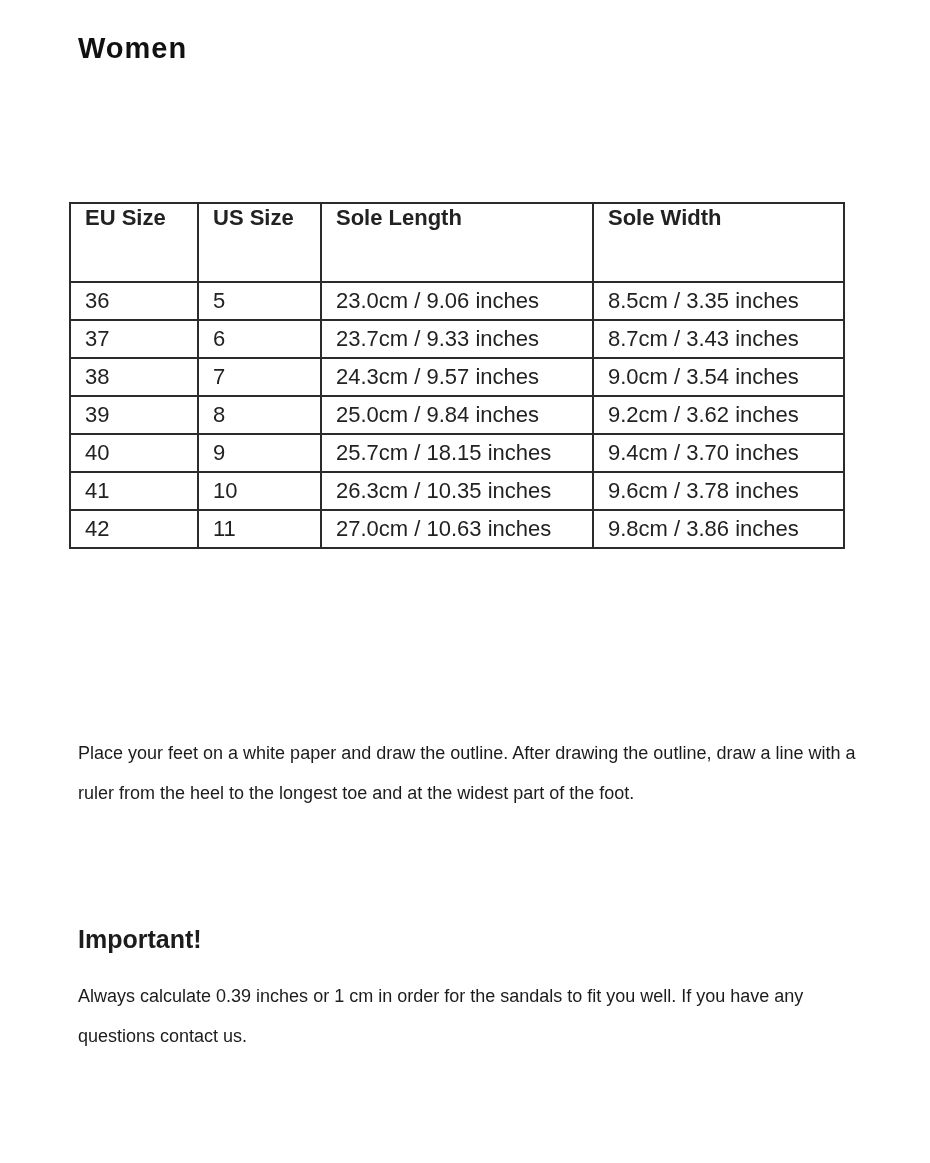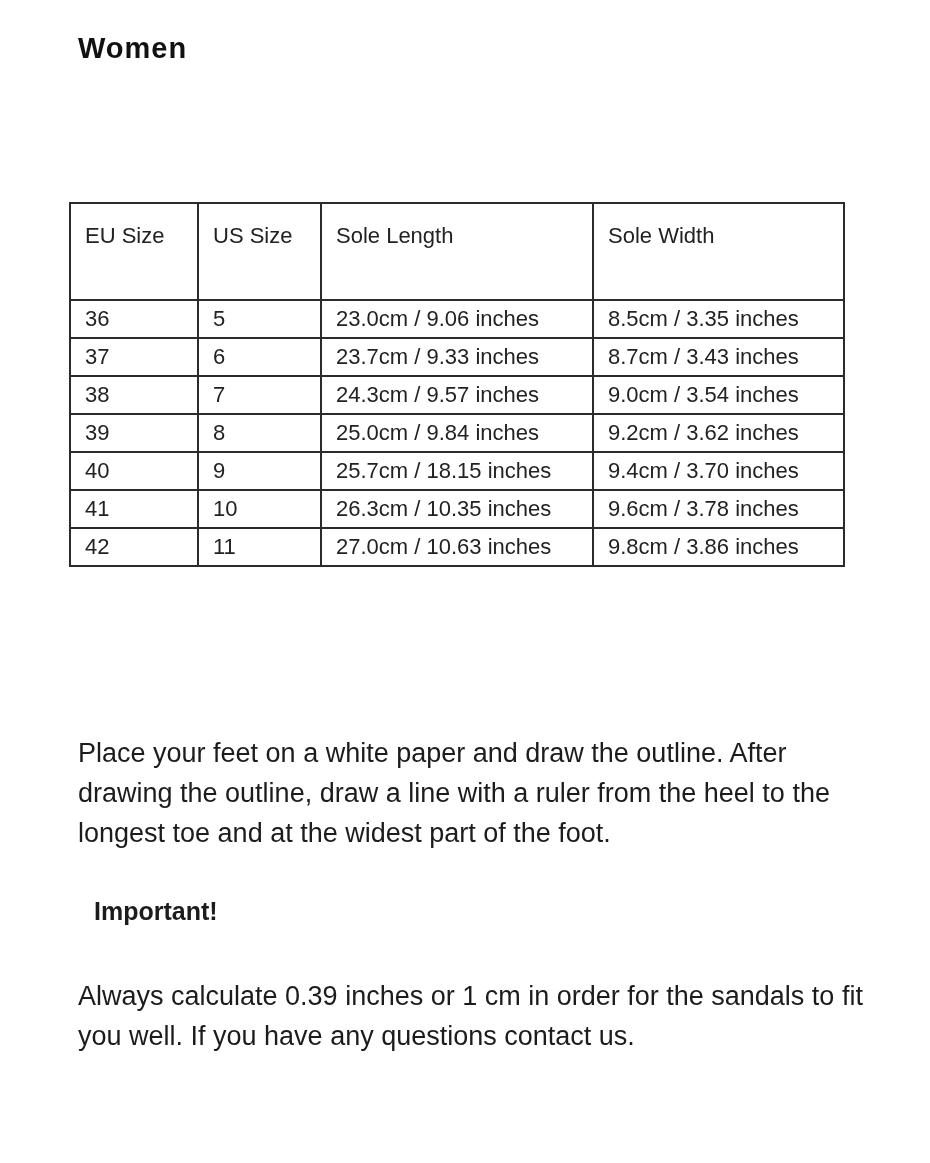--- a/index.html
+++ b/index.html
@@ -45,22 +45,22 @@
     border: 2px solid #2b2b2b;
     padding: 0 0 0 14px;
     text-align: left;
     background: #ffffff;
     overflow: hidden;
     white-space: nowrap;
   }
   table.size-table th {
     height: 76px;
     vertical-align: top;
-    padding-top: 19px;
-    font-weight: 400;
+    padding-top: 1px;
+    font-weight: 700;
     font-size: 22px;
   }
   table.size-table td {
     height: 36px;
     vertical-align: middle;
     font-weight: 400;
   }
   col.c-eu   { width: 128px; }
   col.c-us   { width: 123px; }
   col.c-len  { width: 272px; }
@@ -68,28 +68,28 @@
 
   .section-heading {
     position: absolute;
     left: 78px;
     margin: 0;
     font-size: 25px;
     font-weight: 700;
     color: #1c1c1c;
   }
   .heading-measure { top: 655px; }
-  .heading-important { top: 897px; margin-left: 16px; }
+  .heading-important { top: 925px; }
 
   .body-text {
     position: absolute;
     left: 78px;
     margin: 0;
     width: 790px;
-    font-size: 27px;
+    font-size: 18px;
     line-height: 40px;
     font-weight: 400;
     color: #1c1c1c;
   }
   .text-measure { top: 733px; }
   .text-important { top: 976px; }
 </style>
 </head>
 <body>
 

